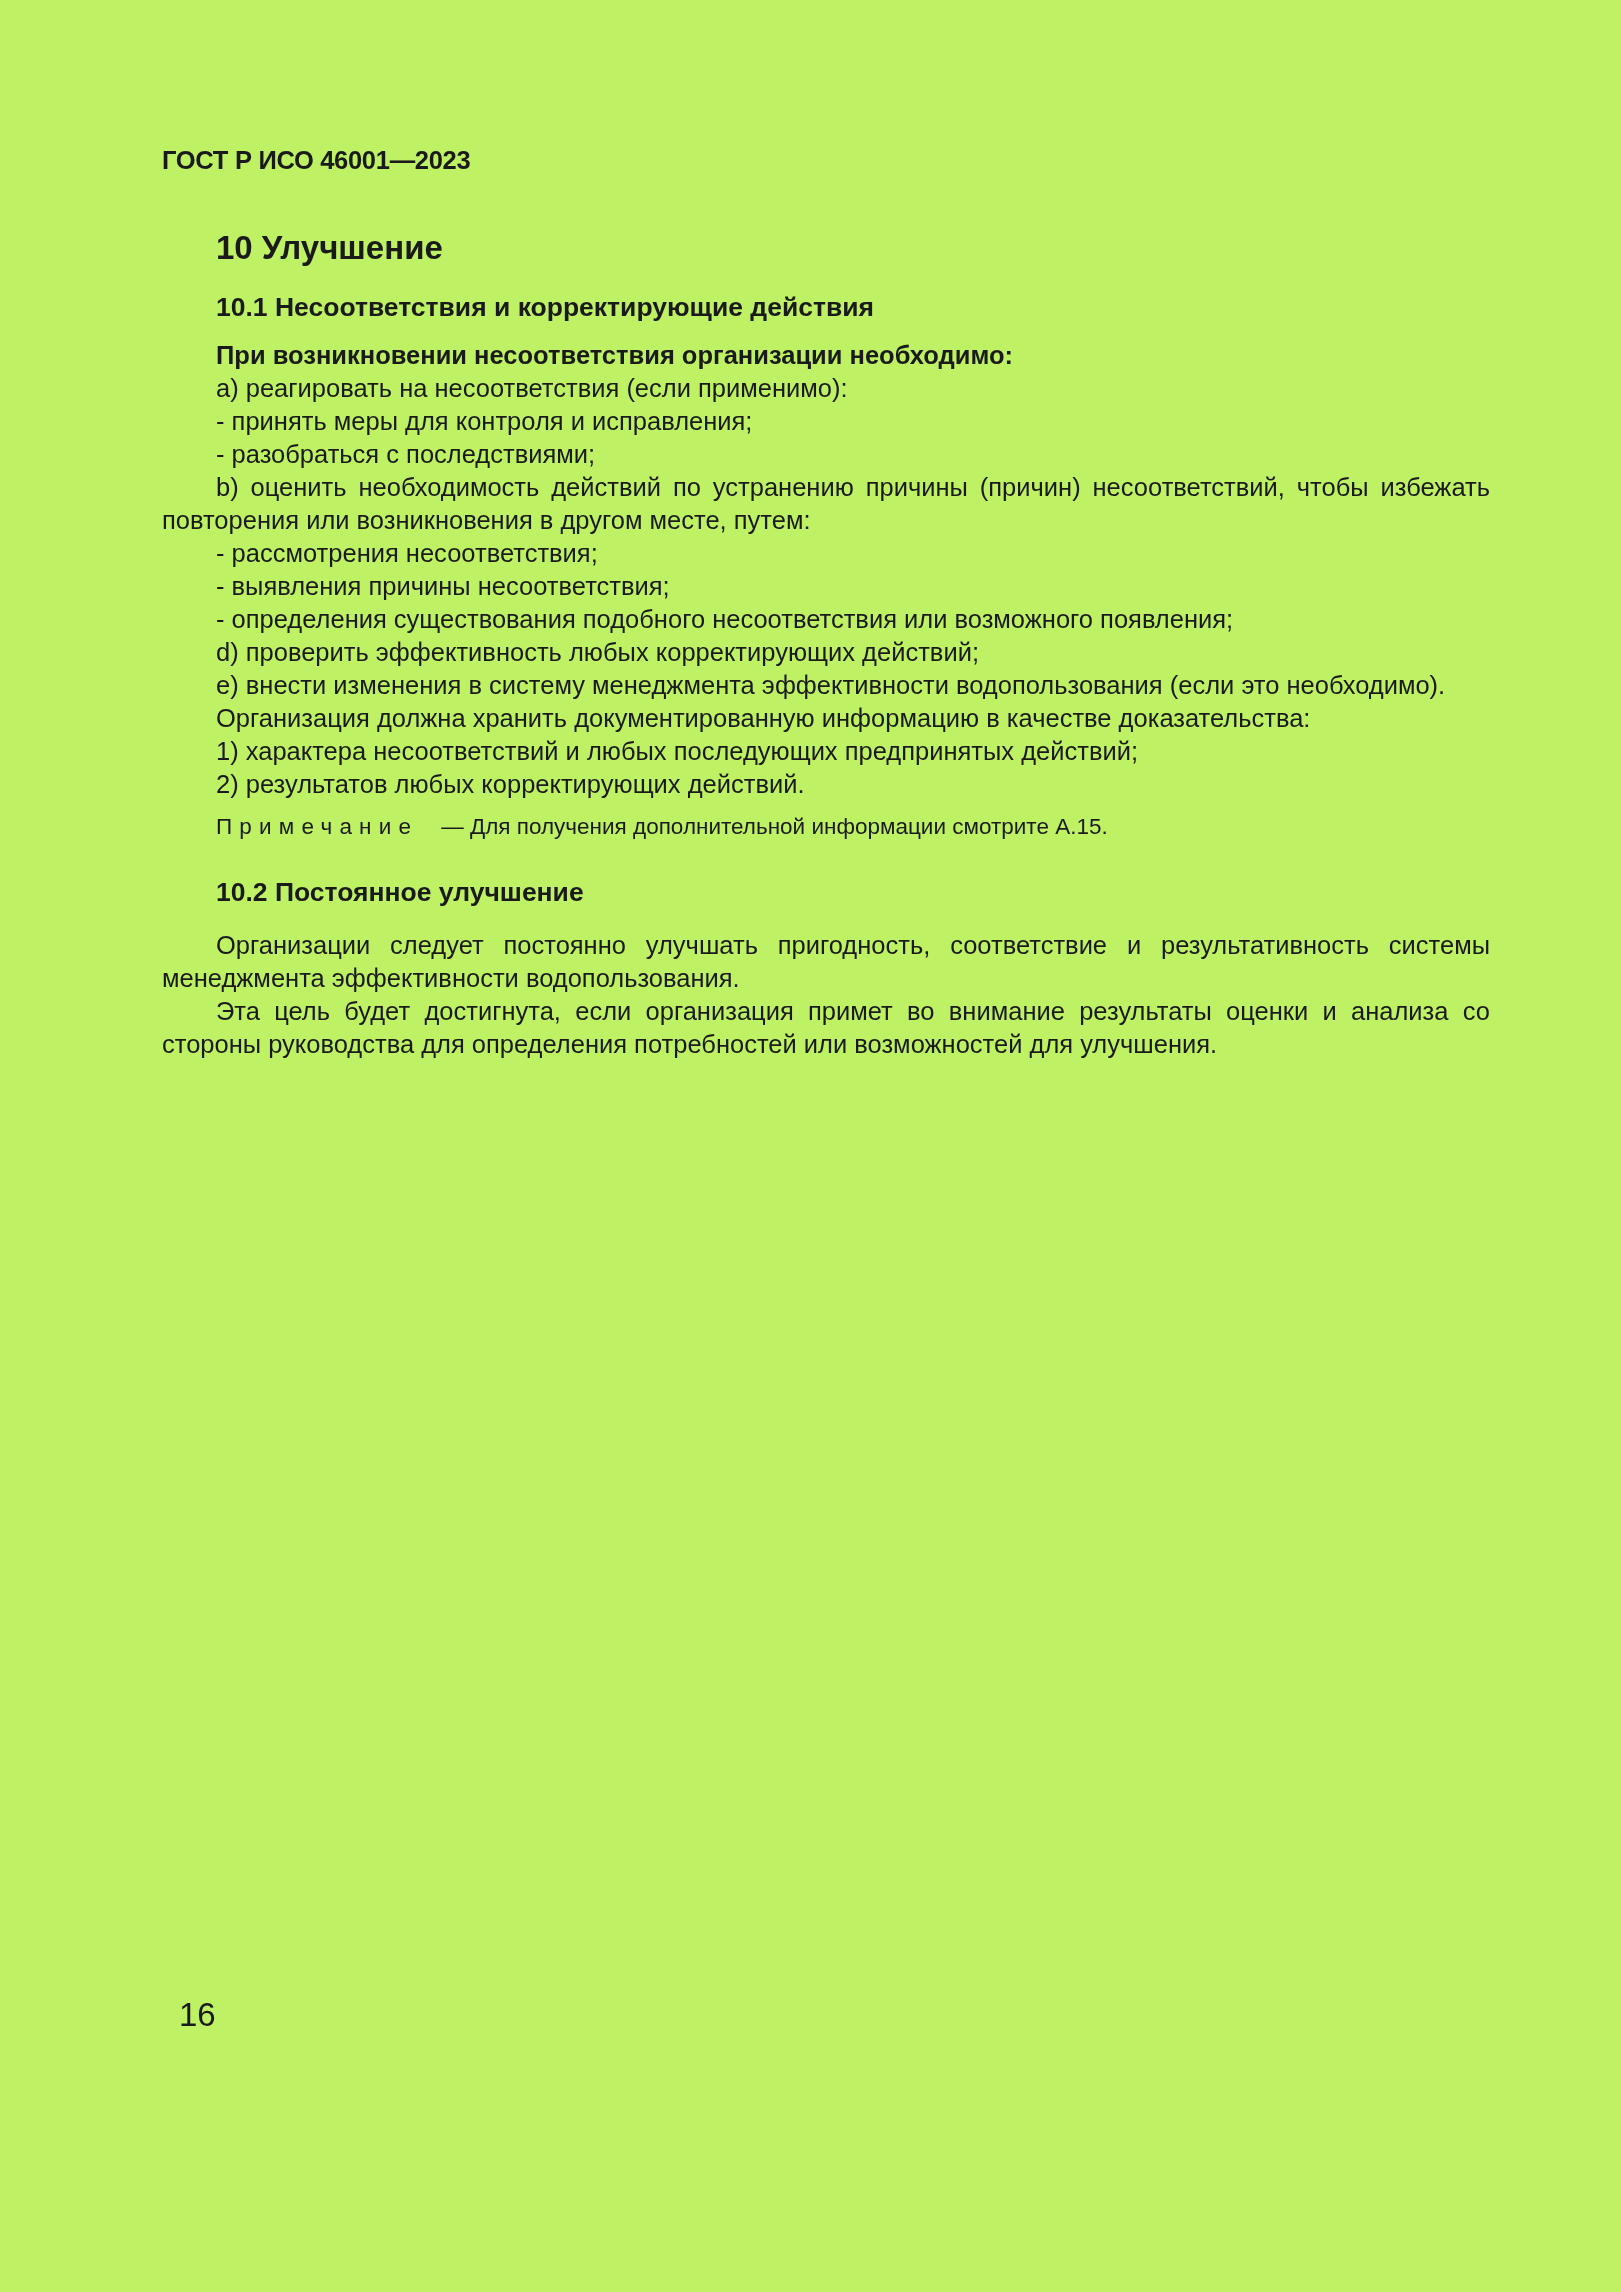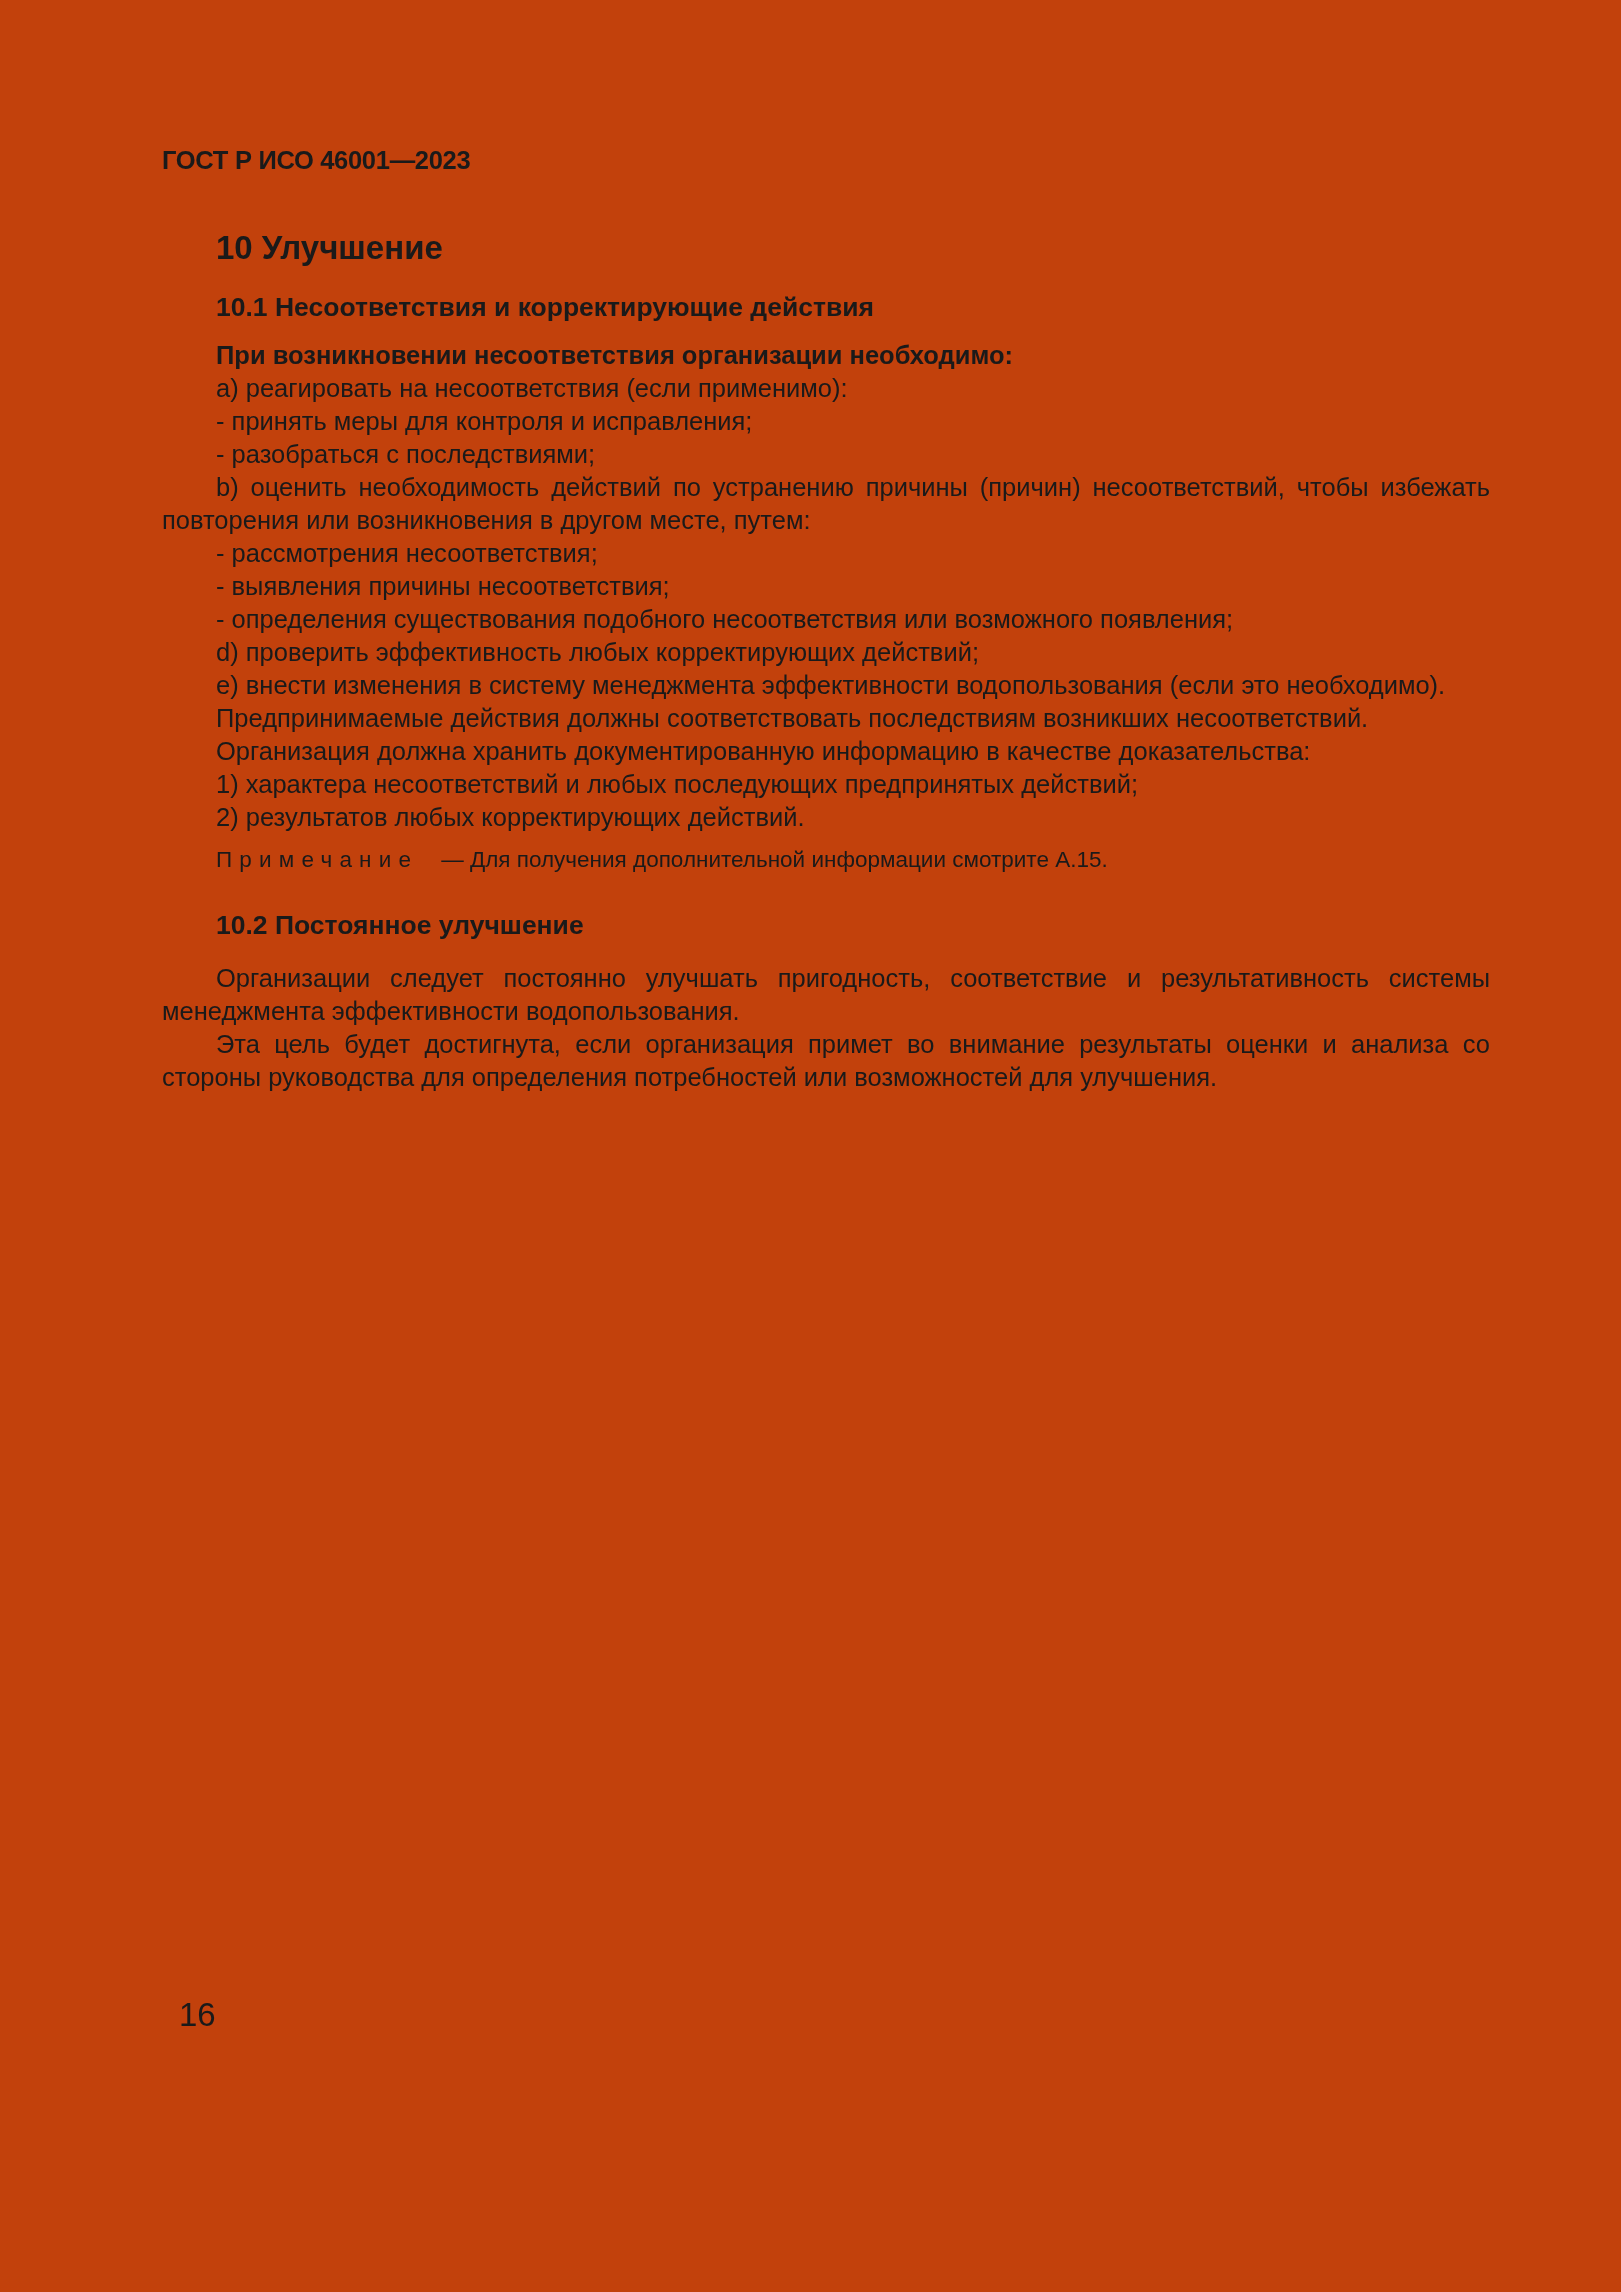--- a/index.html
+++ b/index.html
@@ -8,21 +8,21 @@
     width: 1621px;
     height: 2293px;
     position: relative;
     overflow: hidden;
     font-family: "Liberation Sans", sans-serif;
     color: #1a1a1a;
   }
   .page {
     position: absolute;
     inset: 0;
-    background: #c2410c;
+    background: #bef264;
     padding-left: 33px;
   }
   .content {
     position: absolute;
     left: 162px;
     top: 0;
     width: 1328px;
     padding-top: 145px;
   }
   .doc-header {
@@ -96,21 +96,20 @@
     <p class="para first">При возникновении несоответствия организации необходимо:</p>
     <p class="para">a) реагировать на несоответствия (если применимо):</p>
     <p class="para">- принять меры для контроля и исправления;</p>
     <p class="para">- разобраться с последствиями;</p>
     <p class="para">b) оценить необходимость действий по устранению причины (причин) несоответствий, чтобы избежать повторения или возникновения в другом месте, путем:</p>
     <p class="para">- рассмотрения несоответствия;</p>
     <p class="para">- выявления причины несоответствия;</p>
     <p class="para">- определения существования подобного несоответствия или возможного появления;</p>
     <p class="para">d) проверить эффективность любых корректирующих действий;</p>
     <p class="para">e) внести изменения в систему менеджмента эффективности водопользования (если это необходимо).</p>
-    <p class="para">Предпринимаемые действия должны соответствовать последствиям возникших несоответствий.</p>
     <p class="para">Организация должна хранить документированную информацию в качестве доказательства:</p>
     <p class="para">1) характера несоответствий и любых последующих предпринятых действий;</p>
     <p class="para">2) результатов любых корректирующих действий.</p>
 
     <p class="note">
       <span class="note-label">Примечание</span><span class="note-text">— Для получения дополнительной информации смотрите А.15.</span>
     </p>
 
     <h2 class="section-title second">10.2 Постоянное улучшение</h2>
 

